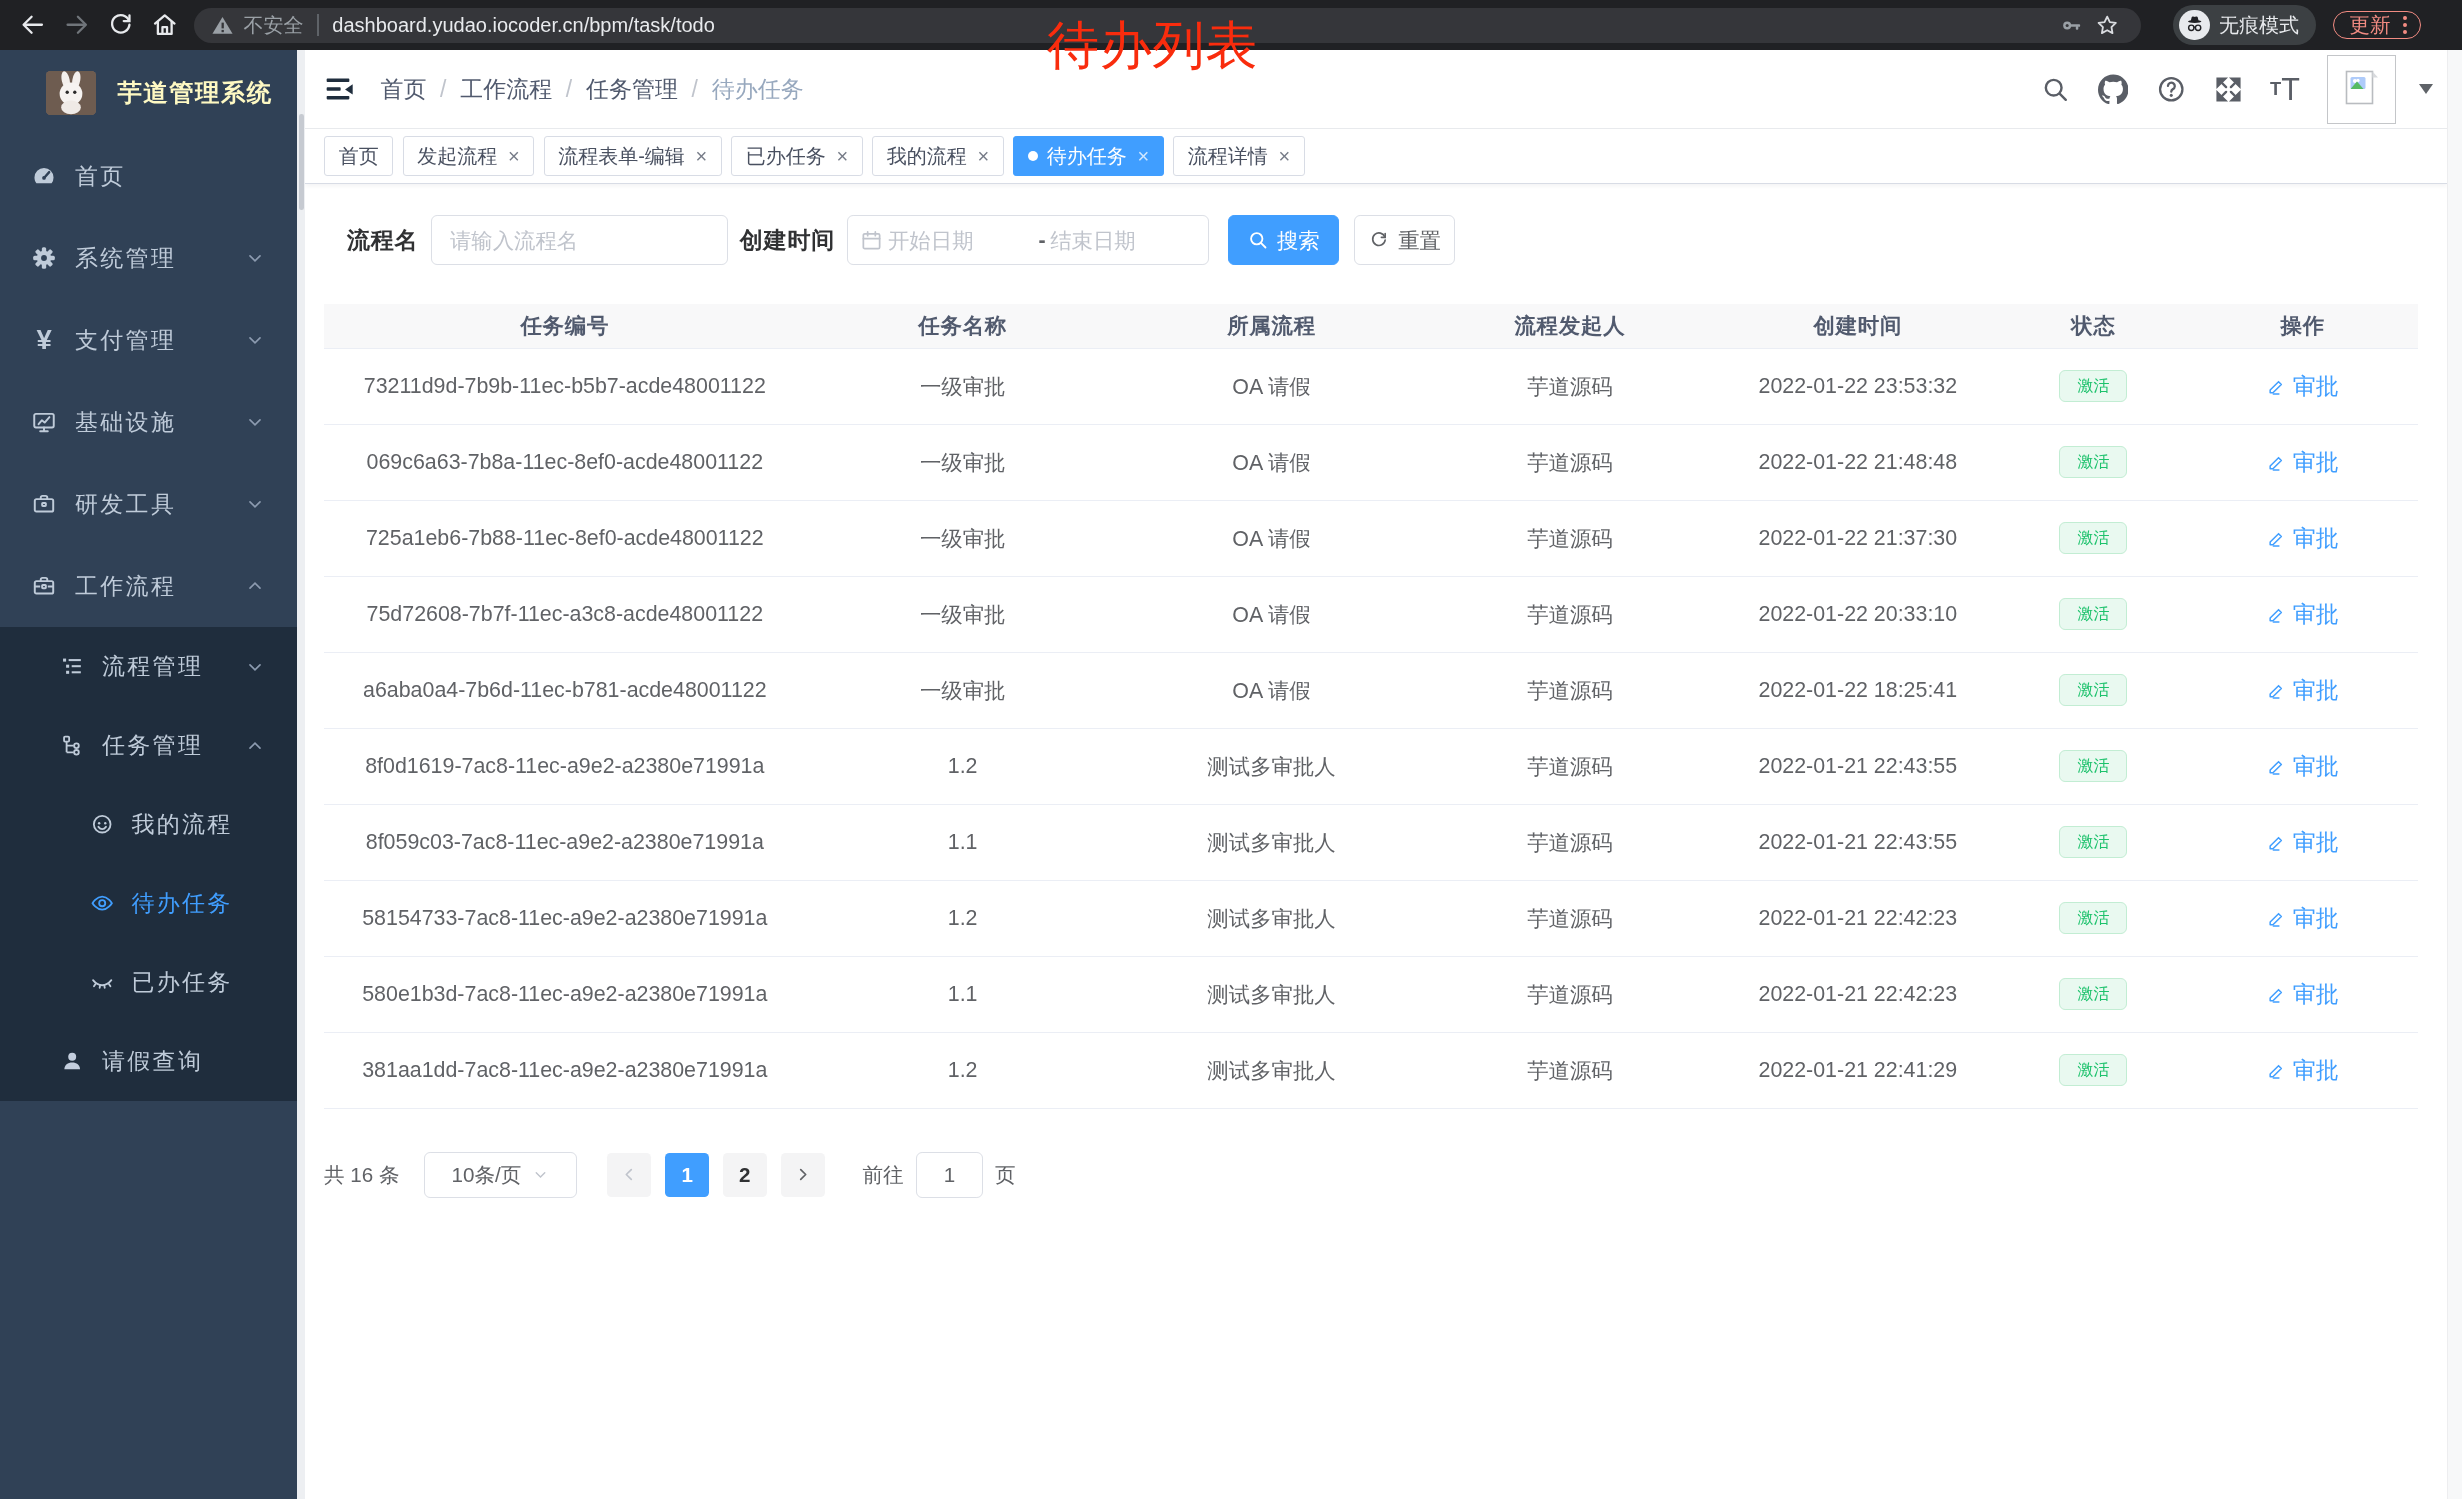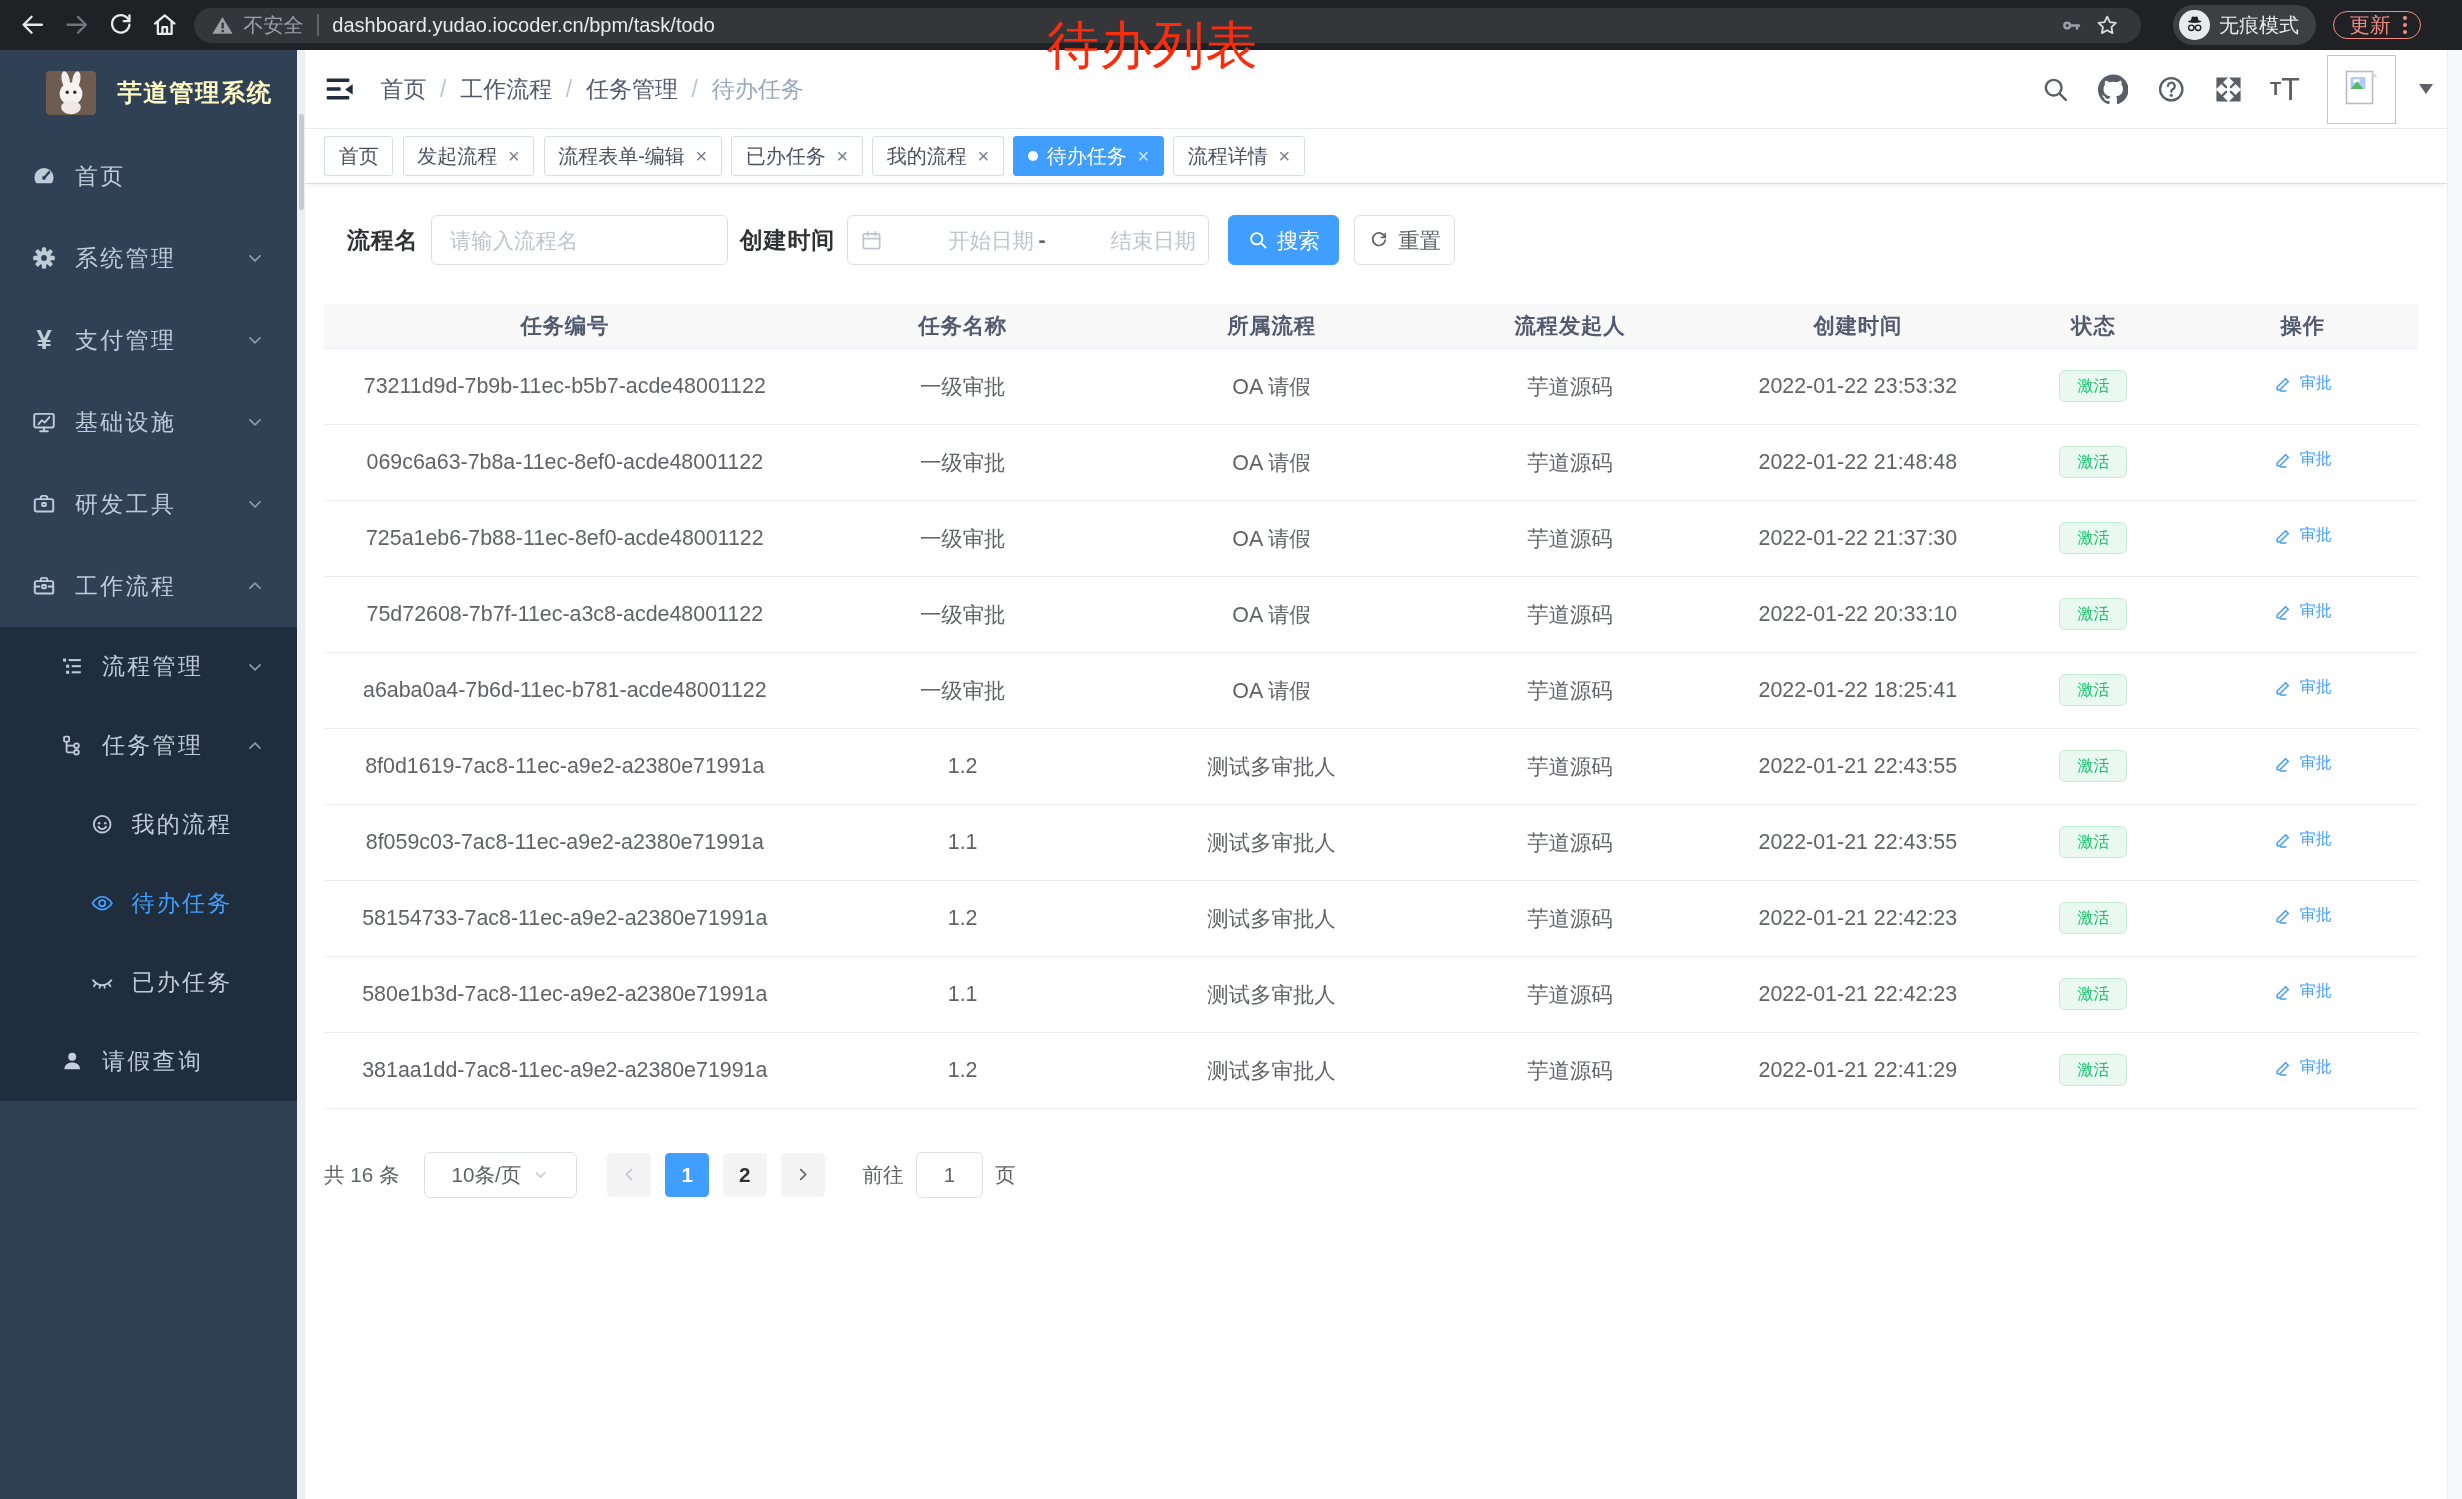--- a/index.html
+++ b/index.html
@@ -80,35 +80,35 @@
   .tag.active { background:#409EFF; border-color:#409EFF; color:#fff;}
 
   .content { padding:0 29px 0 19px; }
   .filter-row { margin:31px 0 0 23px; display:flex; align-items:center; }
   .flabel { font-size:23px; font-weight:700; color:#303133; letter-spacing:0.8px;}
   .finput { width:297px; height:50px; border:1.5px solid #dcdfe6; border-radius:6.1px; margin-left:12.2px;
     display:flex; align-items:center; padding:0 18.3px; font-size:21.4px; color:#c0c4cc; background:#fff; cursor:text;}
   .flabel2 { margin-left:12.2px; }
   .fdate { width:362px; height:50px; border:1.5px solid #dcdfe6; border-radius:6.1px; margin-left:12.2px;
     display:flex; align-items:center; padding:0 12.2px; font-size:21.4px; background:#fff; cursor:pointer;}
-  .fdate .ph { color:#c0c4cc; flex:1; text-align:right;}
+  .fdate .ph { color:#c0c4cc; flex:1; text-align:left;}
   .fdate .rsep { color:#606266; padding:0 4.6px; font-weight:700;}
   .btn { height:50px; border-radius:6.1px; display:inline-flex; align-items:center; justify-content:center;
     gap:9.2px; font-size:21.4px; cursor:pointer; }
   .btn-search { width:111px; margin-left:19px; background:#409EFF; border:1.5px solid #409EFF; color:#fff;}
   .btn-reset { width:101px; margin-left:15.3px; background:#fff; border:1.5px solid #dcdfe6; color:#606266;}
 
   table.grid { margin-top:39px; width:2094px; border-collapse:collapse; table-layout:fixed;}
   .grid th { height:44px; background:#f8f8f9; color:#515a6e; font-size:21.4px; font-weight:600;
     text-align:center; border-bottom:1.5px solid #ebeef5; letter-spacing:0.8px;}
   .grid td { height:76px; text-align:center; font-size:21.4px; color:#606266; border-bottom:1.5px solid #ebeef5;
     white-space:nowrap; overflow:hidden;}
   .badge { display:inline-block; background:#e9f9f0; color:#1dc26c; border:1.5px solid #c2edd3;
     border-radius:6.1px; font-size:16px; padding:6.9px 17px; line-height:1;}
-  .action { color:#409EFF; font-size:16px; display:inline-flex; align-items:center; gap:6.9px; cursor:pointer;}
+  .action { color:#409EFF; font-size:23px; display:inline-flex; align-items:center; gap:6.9px; cursor:pointer;}
 
   .pager { margin-top:43px; width:2094px; display:flex; align-items:center; 
     font-size:20.6px; color:#606266;}
   .ptotal { margin-right:24.4px; }
   .psel { width:153px; height:46px; border:1.5px solid #dcdfe6; border-radius:6.1px; display:flex; align-items:center;
     justify-content:center; gap:11px; color:#606266; background:#fff; cursor:pointer;}
   .pbtn { min-width:44px; height:44px; background:#f4f4f5; border-radius:4.6px; display:inline-flex;
     align-items:center; justify-content:center; margin-left:13.7px; cursor:pointer; font-weight:600; color:#303133;}
   .pbtn.first { margin-left:30.5px; }
   .pbtn.page.active { background:#409EFF; color:#fff; cursor:default;}

